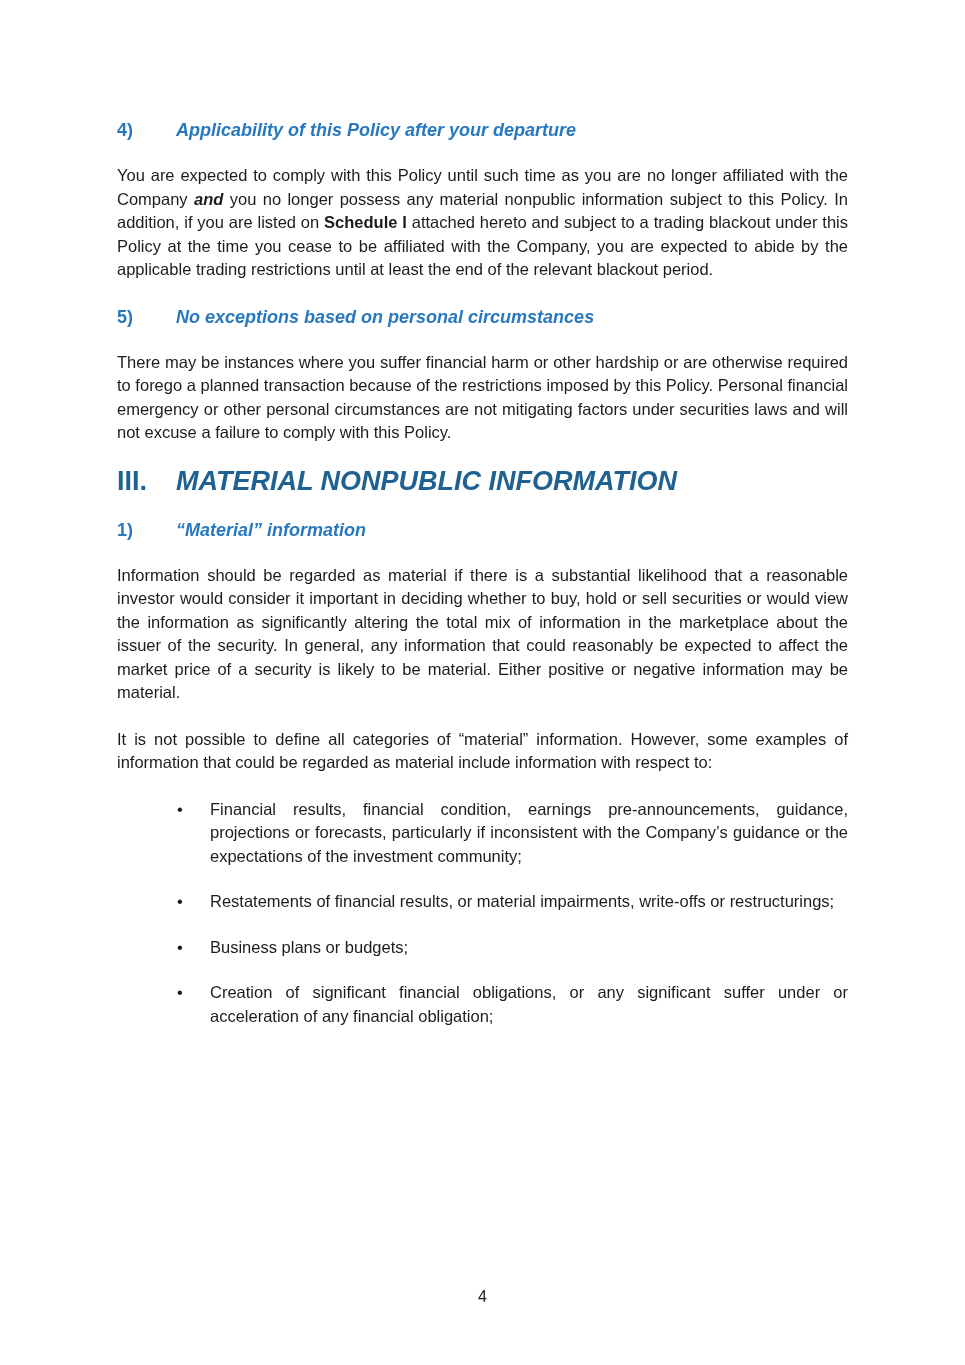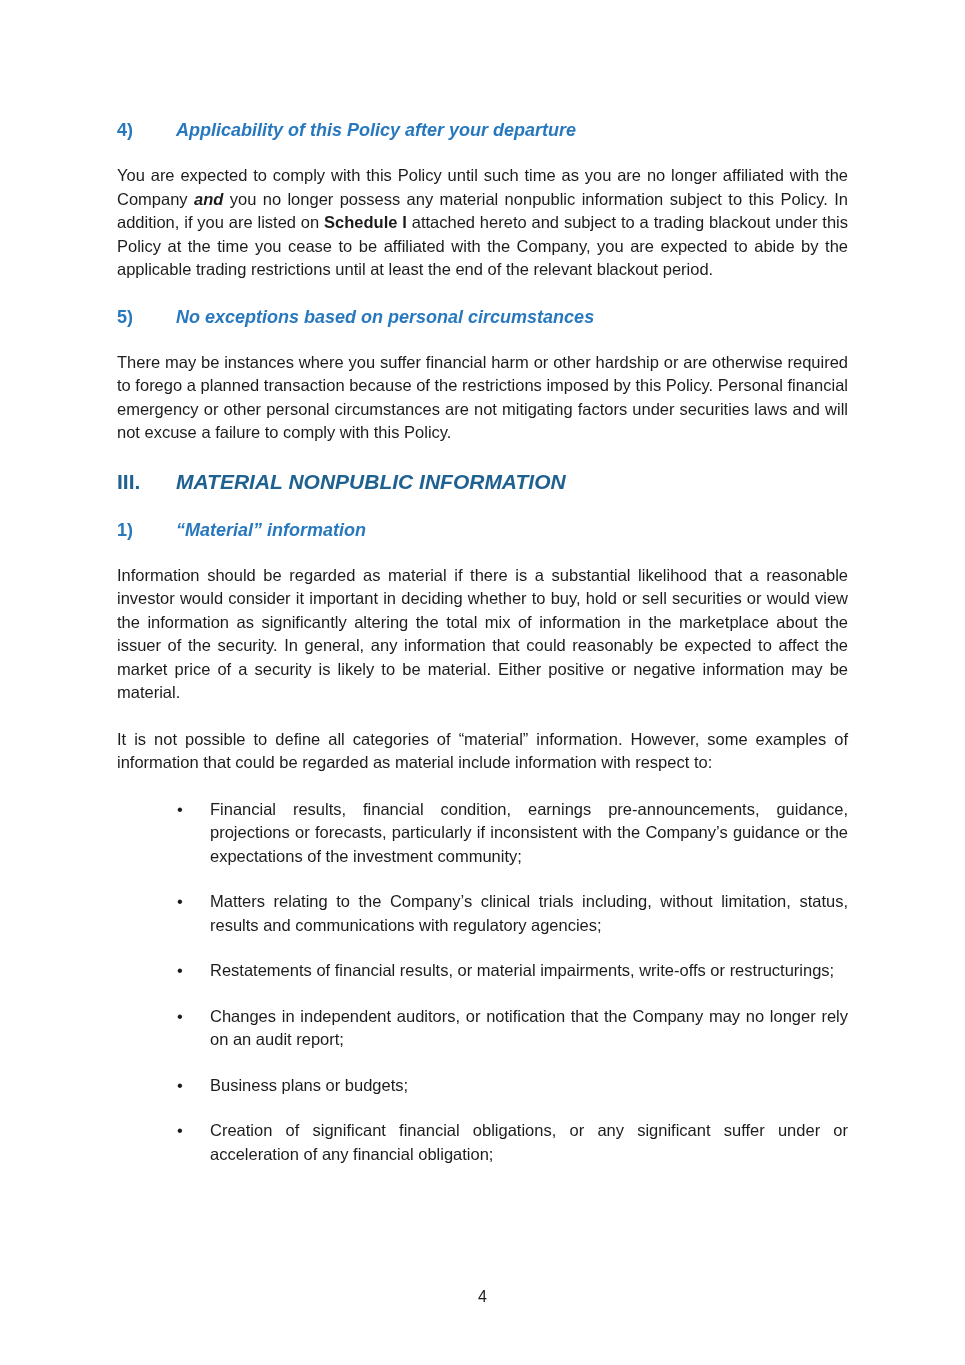--- a/index.html
+++ b/index.html
@@ -25,21 +25,21 @@
     font-weight: bold;
     font-size: 18px;
     line-height: 24px;
     color: #2878be;
     margin: 0 0 22px 0;
   }
   .h1 {
     display: flex;
     align-items: baseline;
     font-weight: bold;
-    font-size: 21px;
+    font-size: 27px;
     line-height: 27px;
     color: #1f6191;
     margin: 3px 0 23px 0;
   }
   .hnum { width: 59px; flex-shrink: 0; }
   .htext { flex: 1; font-style: italic; }
   p.body {
     font-size: 16.5px;
     line-height: 23.5px;
     text-align: justify;
@@ -106,23 +106,21 @@
       <span class="hnum">1)</span>
       <span class="htext">“Material” information</span>
     </div>
 
     <p class="body">Information should be regarded as material if there is a substantial likelihood that a reasonable investor would consider it important in deciding whether to buy, hold or sell securities or would view the information as significantly altering the total mix of information in the marketplace about the issuer of the security. In general, any information that could reasonably be expected to affect the market price of a security is likely to be material. Either positive or negative information may be material.</p>
 
     <p class="body">It is not possible to define all categories of “material” information. However, some examples of information that could be regarded as material include information with respect to:</p>
 
     <ul class="bullets">
       <li>Financial results, financial condition, earnings pre-announcements, guidance, projections or forecasts, particularly if inconsistent with the Company’s guidance or the expectations of the investment community;</li>
-      <li>Matters relating to the Company’s clinical trials including, without limitation, status, results and communications with regulatory agencies;</li>
       <li>Restatements of financial results, or material impairments, write-offs or restructurings;</li>
-      <li>Changes in independent auditors, or notification that the Company may no longer rely on an audit report;</li>
       <li>Business plans or budgets;</li>
       <li>Creation of significant financial obligations, or any significant suffer under or acceleration of any financial obligation;</li>
     </ul>
 
   </div>
 
   <div class="page-number">4</div>
 </div>
 
 </body></html>

